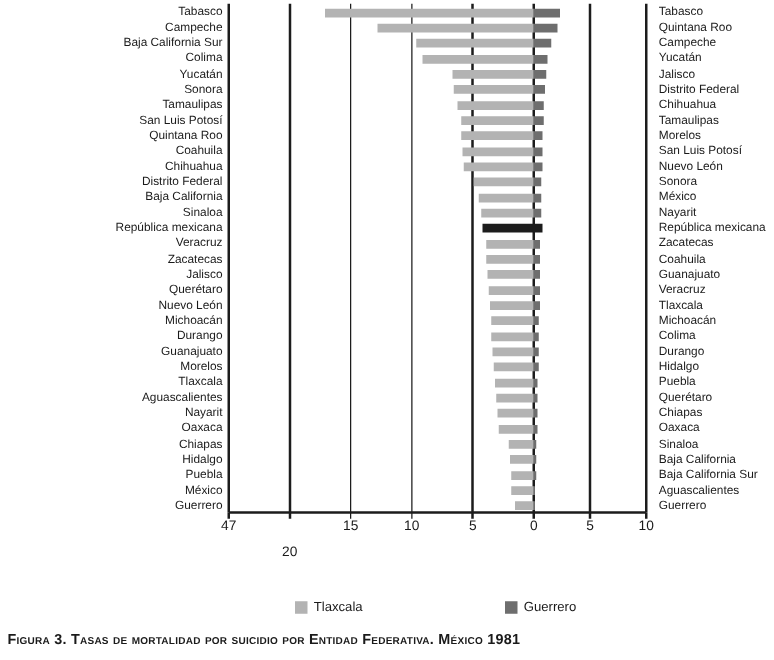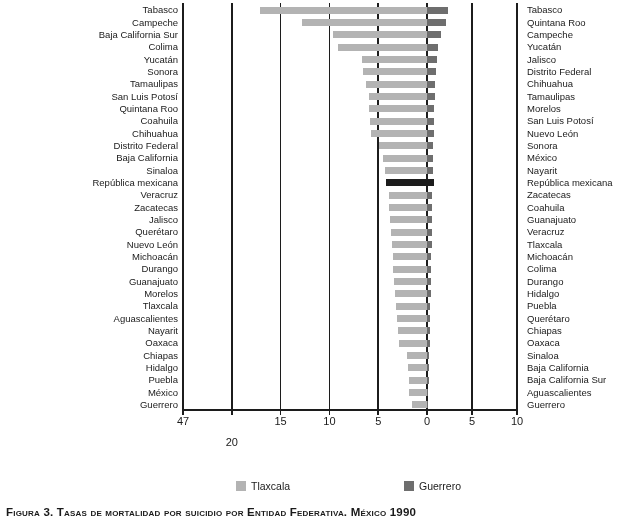--- a/index.html
+++ b/index.html
@@ -184,14 +184,14 @@
       <div class="bar" style="left: 427px; top: 401.36px; width: 0.9px; background: rgb(110, 110, 110);"></div>
     </div>
   <div class="legend-item" style="left:236px;">
     <span class="legend-swatch" style="background: rgb(179, 179, 179);"></span>
     <span class="legend-label">Tlaxcala</span>
   </div>
   <div class="legend-item" style="left:404px;">
     <span class="legend-swatch" style="background: rgb(110, 110, 110);"></span>
     <span class="legend-label">Guerrero</span>
   </div>
-  <div class="caption">Figura 3. Tasas de  mortalidad por suicidio por Entidad Federativa. México 1990</div>
+  <div class="caption">Figura 3. Tasas de  mortalidad por suicidio por Entidad Federativa. México 1981</div>
 </div>
 
 </body></html>

